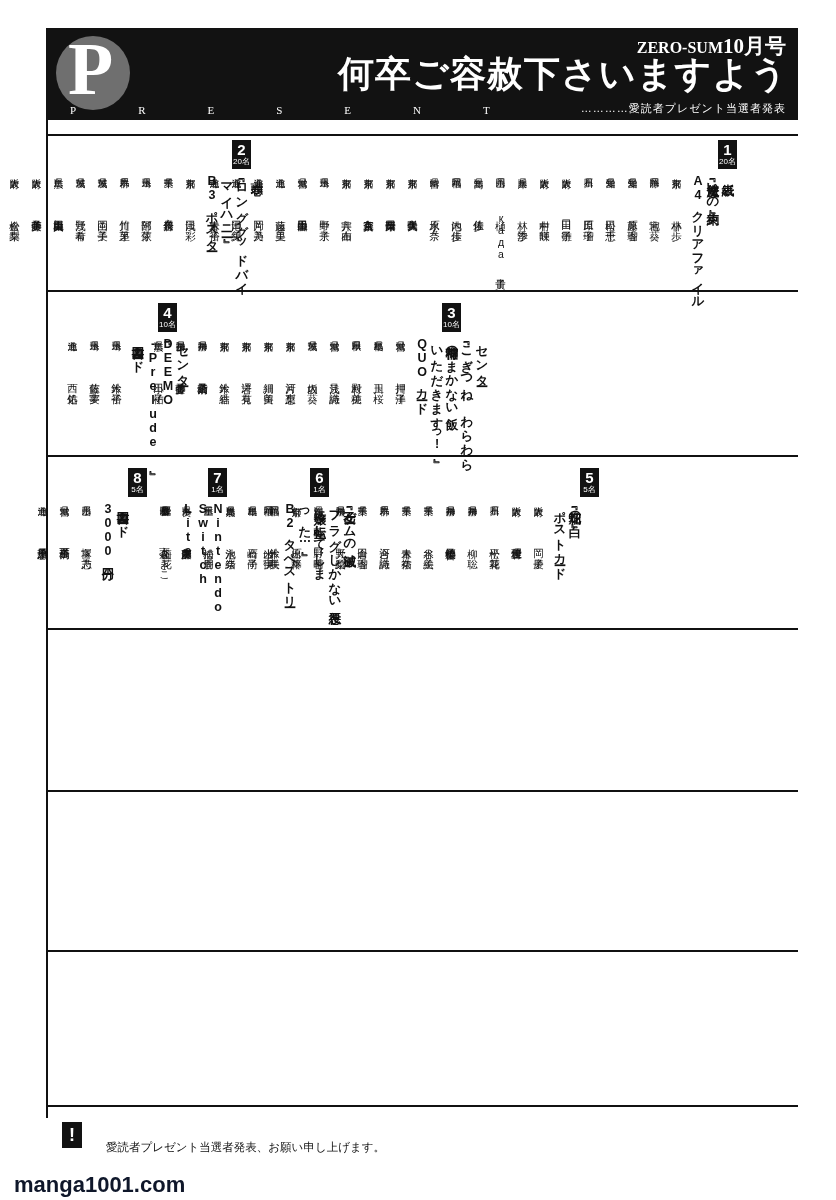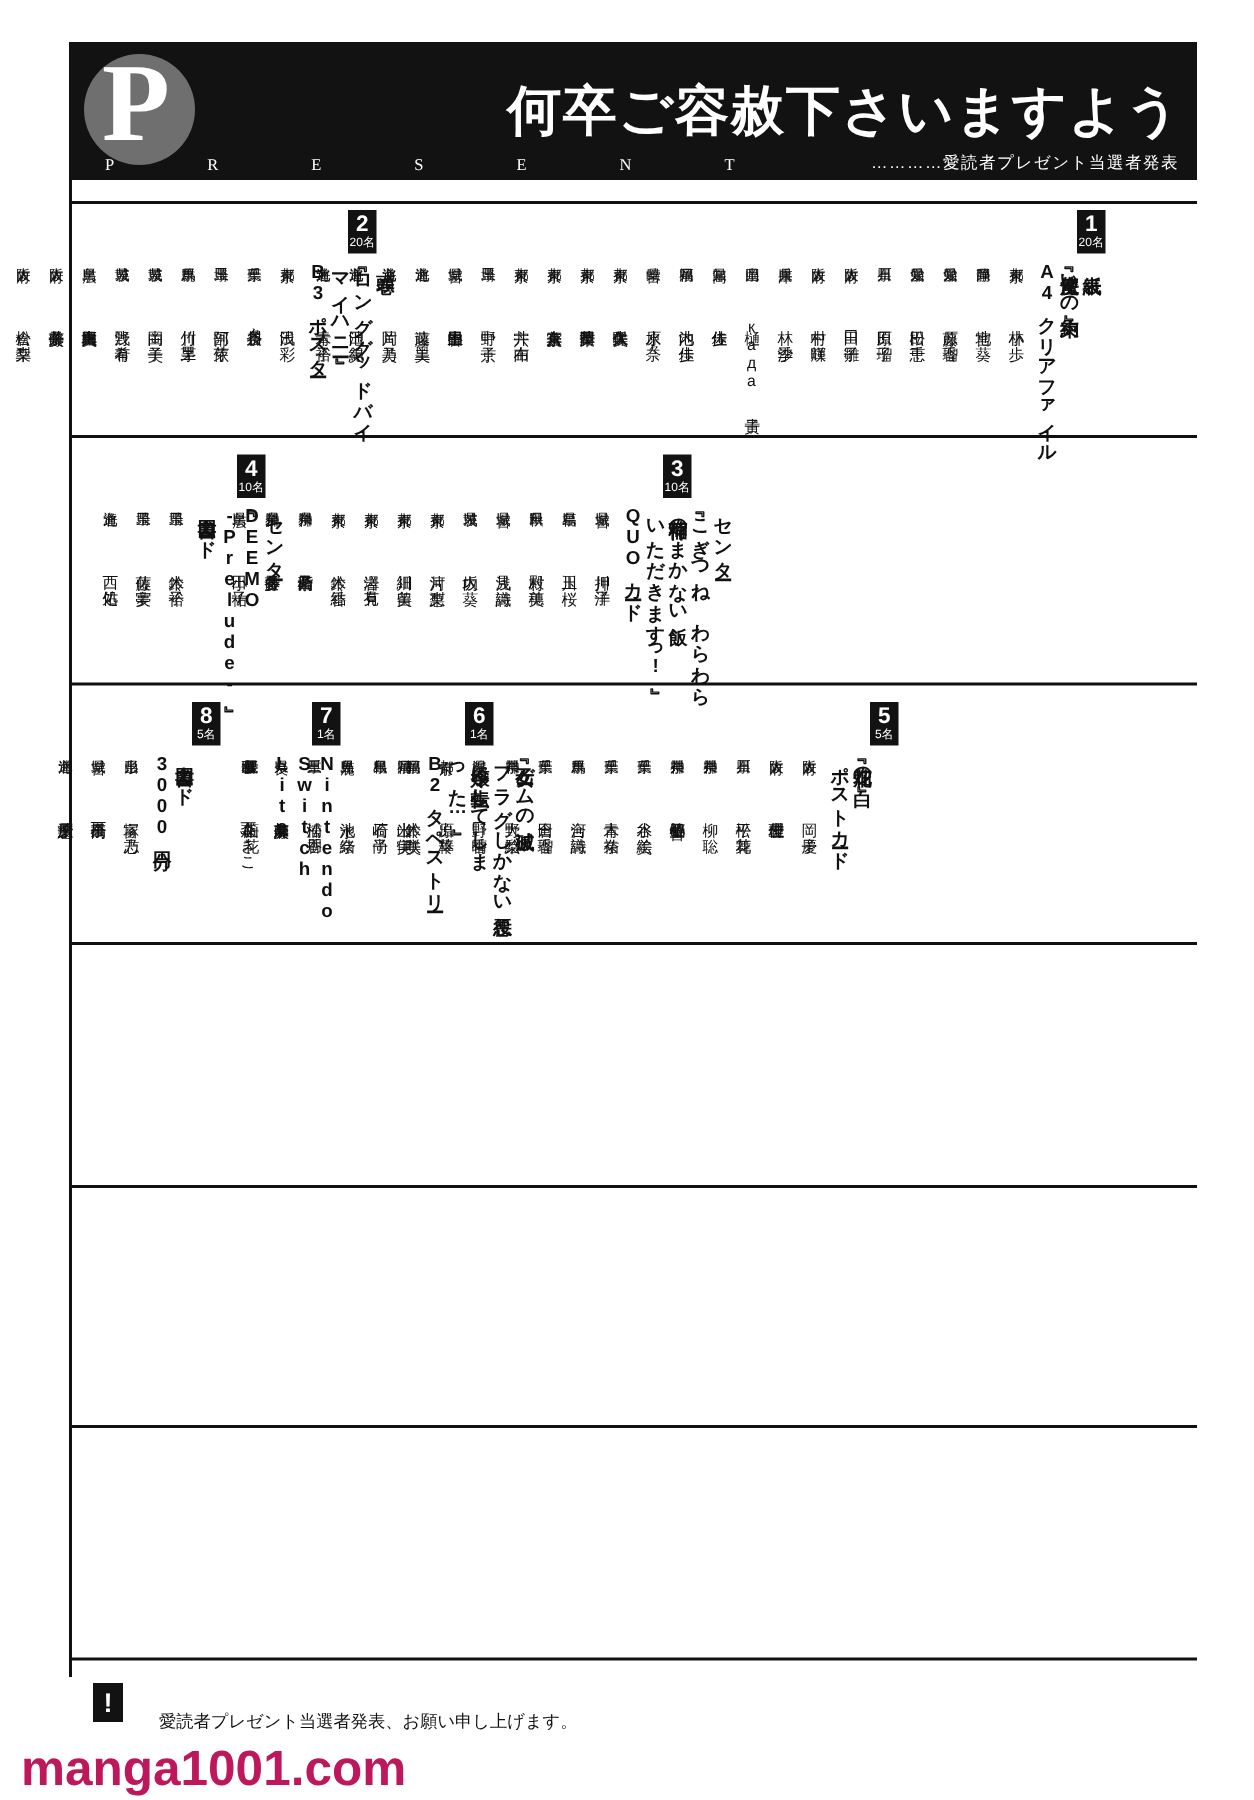--- a/index.html
+++ b/index.html
@@ -103,38 +103,41 @@
   .note-mark{
     position:absolute;left:16px;top:6px;width:20px;height:26px;
     background:#121212;color:#fff;font-size:18px;font-weight:bold;
     display:flex;align-items:center;justify-content:center;
   }
   .note-t1{position:absolute;left:44px;top:4px;font-size:11.5px;}
   .note-t2{position:absolute;left:60px;top:24px;font-size:11.5px;}
 
   .watermark{
     position:absolute;left:14px;bottom:2px;
-    font-size:33px;font-weight:bold;color:#be185d;
+    font-size:22px;font-weight:bold;color:#0f172a;
     font-family:"Liberation Sans",sans-serif;
     letter-spacing:0px;
   }
   .frame-l{position:absolute;left:46px;top:28px;width:2px;height:1090px;background:#111;}
 </style>
 </head>
 <body>
 
 <div class="page">
 
   <div class="frame-l"></div>
 
   <div class="header">
     <div class="hdr-left-block"></div>
     <div class="p-circle"></div>
     <div class="p-letter">P</div>
     <div class="hdr-bar">
+      <div class="zero-sum">
+        <span>ZERO-SUM</span><span class="mon">10月号</span>
+      </div>
       <div class="hdr-title">何卒ご容赦下さいますよう</div>
       <div class="hdr-sub">…………愛読者プレゼント当選者発表</div>
     </div>
     <div class="present-letters">
         <span style="margin-left: 0px;">P</span>
         <span style="margin-left: 62px;">R</span>
         <span style="margin-left: 62px;">E</span>
         <span style="margin-left: 62px;">S</span>
         <span style="margin-left: 62px;">E</span>
         <span style="margin-left: 62px;">N</span>

